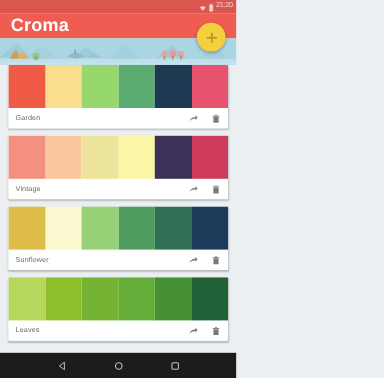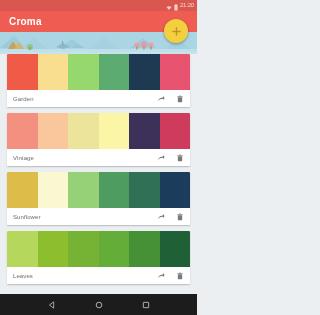--- a/index.html
+++ b/index.html
@@ -22,21 +22,21 @@
     color:#f6d7d4; font-size:6px; letter-spacing:-0.2px;
     line-height:11px; font-family:"Liberation Sans", sans-serif;
   }
 
   
   .appbar {
     height:21px; background:#ef5d52;
     display:flex; align-items:center; padding:0 9px;
   }
   .app-title {
-    color:#ffffff; font-size:10px; font-weight:bold;
+    color:#ffffff; font-size:15px; font-weight:bold;
     letter-spacing:0.2px;
   }
 
   
   .banner { position:relative; height:22px; background:#aad6e4; overflow:hidden; }
   .banner svg { display:block; width:197px; height:22px; }
 
   
   .fab {
     position:absolute; right:9px; top:19px;

